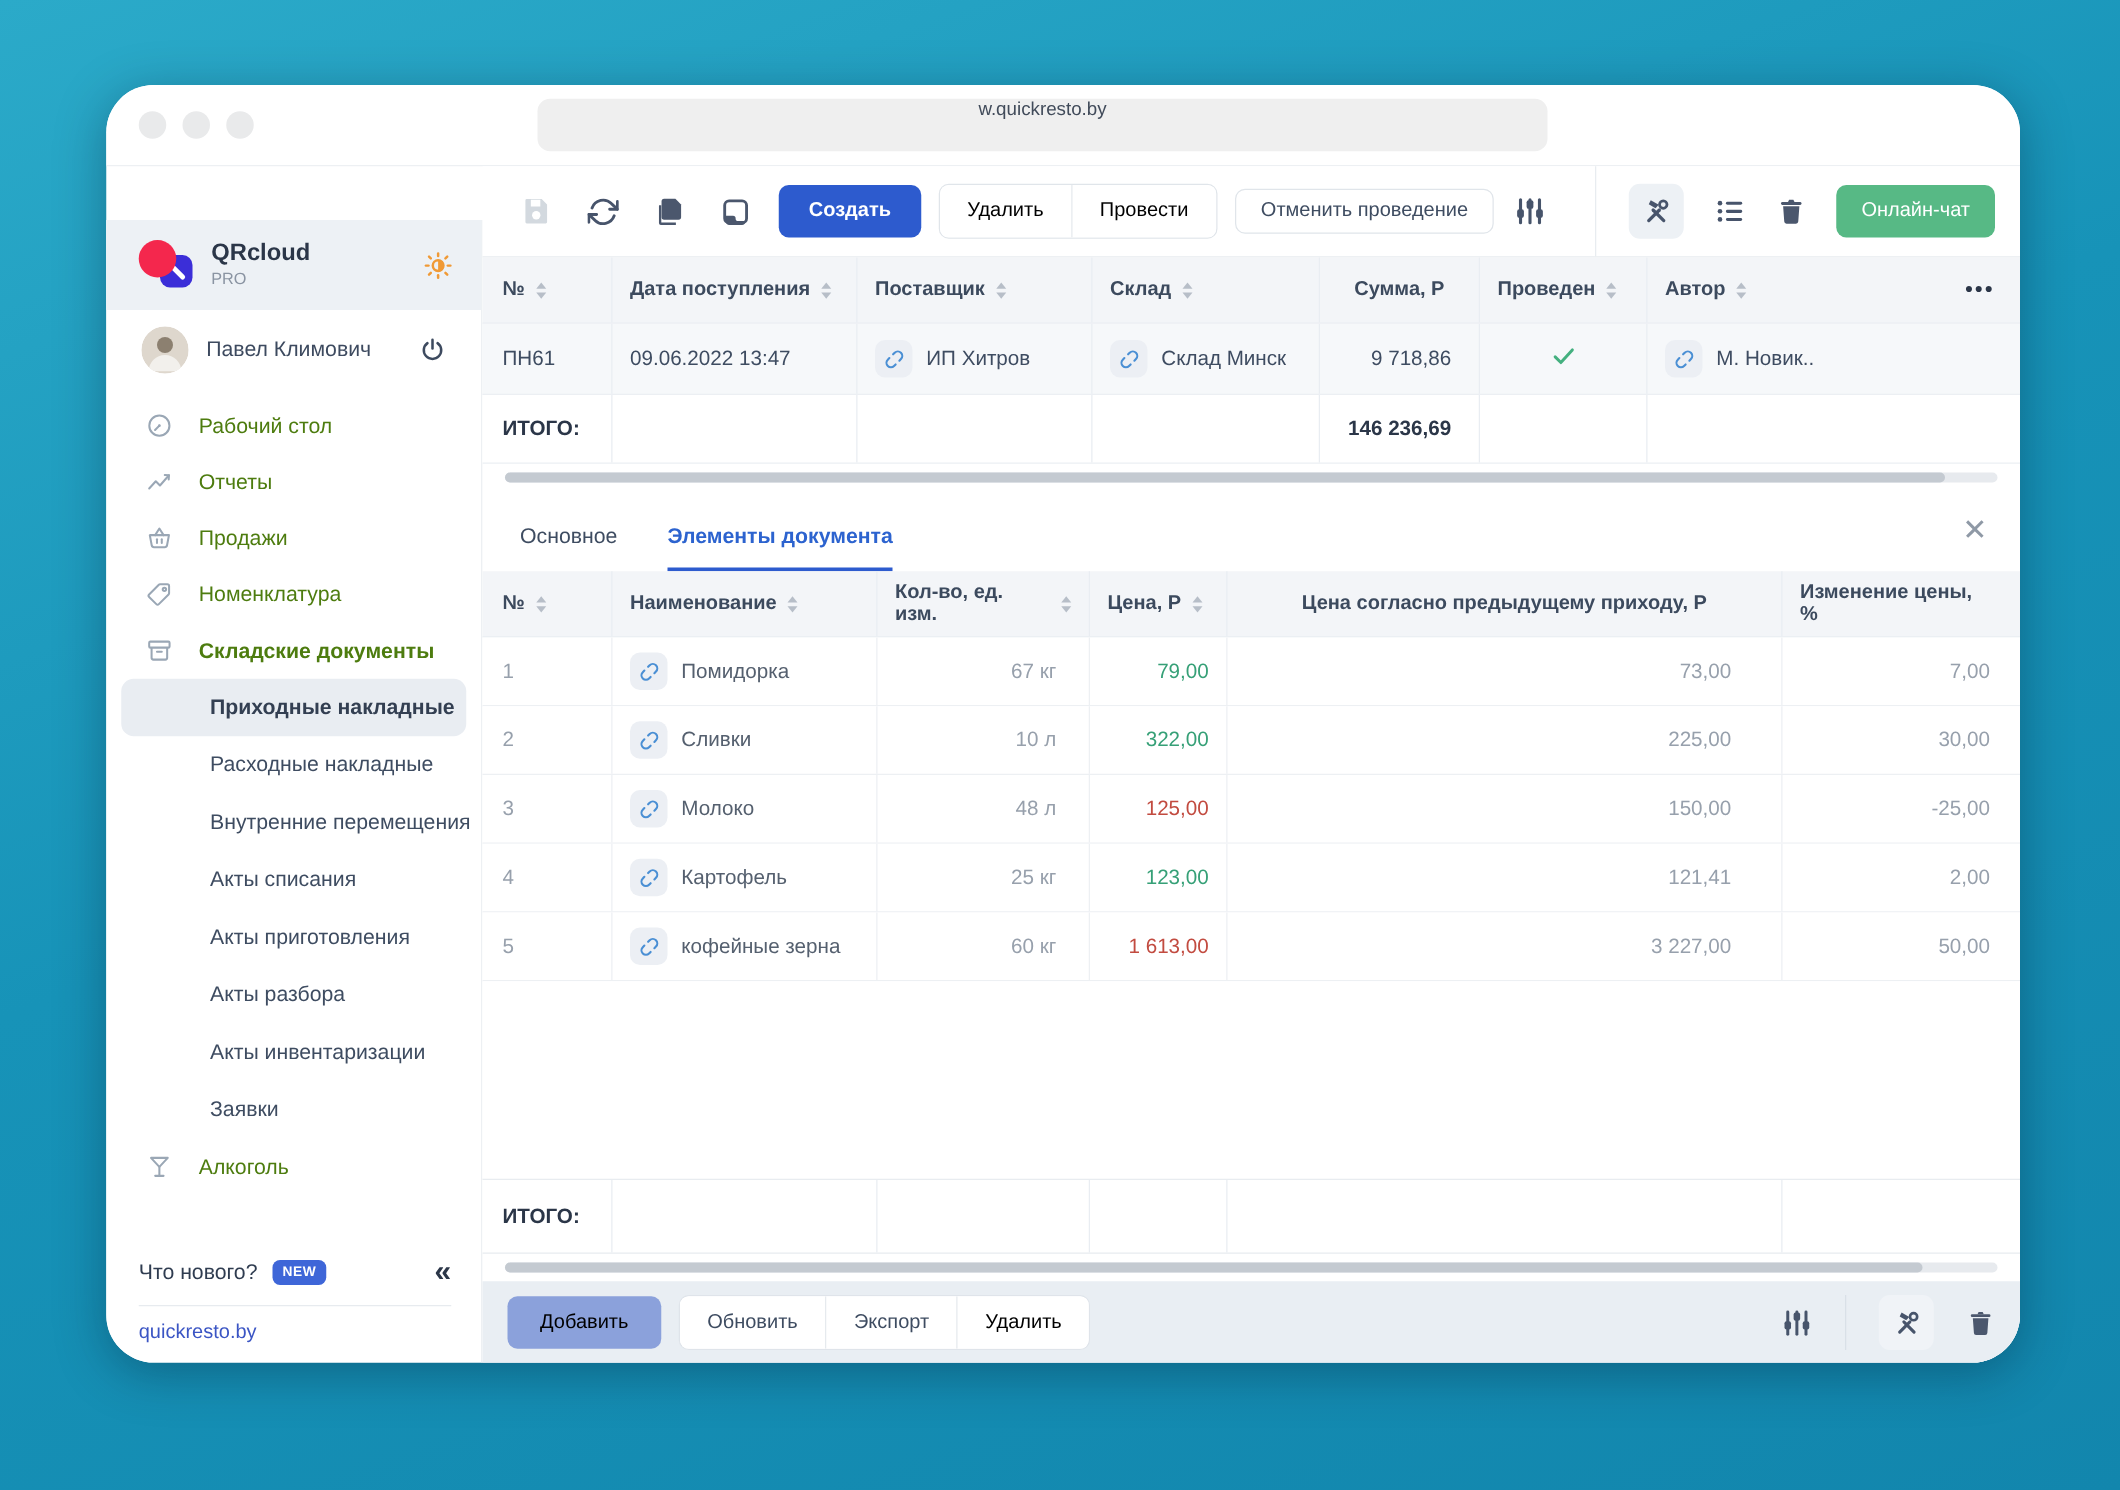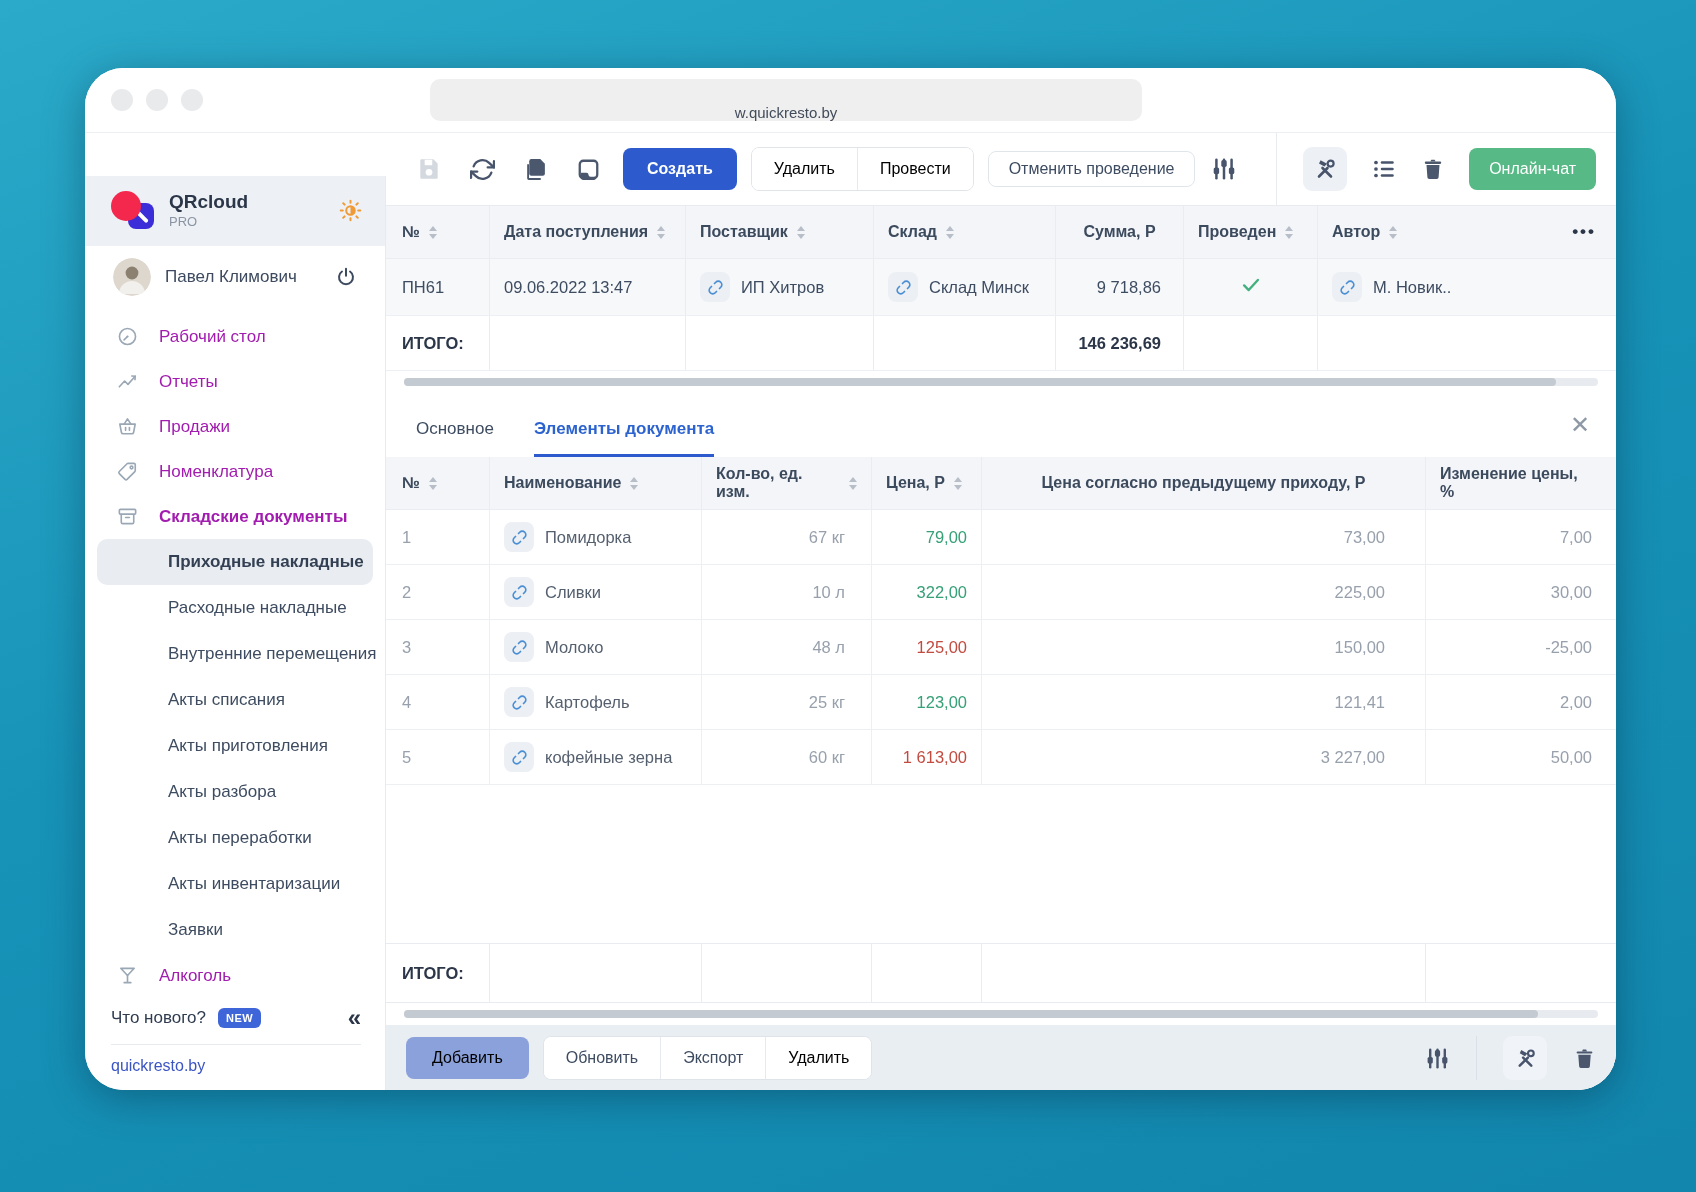--- a/index.html
+++ b/index.html
@@ -6,22 +6,22 @@
     font-family:"Liberation Sans","DejaVu Sans",sans-serif;}
   body{background:linear-gradient(160deg,#2baac9 0%,#1793b8 45%,#1286ad 100%);position:relative;}
 
   .frame{position:absolute;left:85px;top:68px;width:1531px;height:1022px;background:#fff;
     border-radius:38px;overflow:hidden;box-shadow:0 8px 40px rgba(0,25,45,.35);}
 
   
   .chrome{height:64px;position:relative;display:flex;align-items:center;background:#fff;}
   .traffic{display:flex;gap:13px;margin-left:26px;}
   .traffic b{width:22px;height:22px;border-radius:50%;background:#e9eaeb;display:block;}
-  .urlbar{position:absolute;left:345px;top:11px;width:712px;height:42px;background:#efefef;
-    border-radius:10px;display:flex;align-items:flex-end;justify-content:center;
+  .urlbar{position:absolute;left:345px;top:11px;width:808px;height:42px;background:#efefef;
+    border-radius:10px;display:flex;align-items:flex-start;justify-content:center;
     font-size:15px;color:#414b5a;}
 
   .app{display:flex;height:958px;border-top:1px solid #edf0f3;}
 
   
   .sidebar{width:300px;min-width:300px;border-right:1px solid #e7ebef;display:flex;flex-direction:column;background:#fff;margin-top:43px;}
   .brand{height:72px;background:#edf1f5;display:flex;align-items:center;padding:0 22px 0 26px;}
   .logo{position:relative;width:46px;height:42px;margin-right:12px;}
   .logo .sq{position:absolute;left:17px;top:13px;width:26px;height:26px;border-radius:8px;background:#3b2ed8;}
   .logo .sq i{position:absolute;left:5px;top:11px;width:17px;height:4px;border-radius:2px;background:#fff;
@@ -31,21 +31,21 @@
   .brand-name{font-size:19px;font-weight:700;color:#2b3648;}
   .brand-plan{font-size:13px;color:#8a94a2;margin-top:2px;}
   .sun{margin-left:auto;}
 
   .user{height:64px;display:flex;align-items:center;padding:0 28px;gap:14px;}
   .avatar{width:38px;height:38px;border-radius:50%;overflow:hidden;flex:none;}
   .user-name{font-size:17px;color:#3d4a5f;}
   .power{margin-left:auto;}
 
   .nav{flex:1;padding-top:6px;}
-  .nav-item{height:45px;display:flex;align-items:center;padding-left:30px;gap:20px;font-size:17px;color:#a21caf;}
+  .nav-item{height:45px;display:flex;align-items:center;padding-left:30px;gap:20px;font-size:17px;color:#4d7c0f;}
   .nav-item .nicon{width:24px;display:flex;justify-content:center;flex:none;}
   .nav-item.bold{font-weight:700;}
   .sub{height:46px;display:flex;align-items:center;padding-left:83px;font-size:17px;color:#3e4c61;}
   .sub.selected{background:#e9edf2;border-radius:10px;margin:0 12px;padding-left:71px;font-weight:600;color:#333f52;}
 
   .sfoot{padding:8px 24px 16px 26px;}
   .whatsnew{display:flex;align-items:center;gap:12px;font-size:17px;color:#2f3c50;}
   .badge{background:#3e66d8;color:#fff;font-size:11px;font-weight:700;padding:4px 8px;border-radius:6px;letter-spacing:.5px;}
   .collapse{margin-left:auto;font-size:24px;font-weight:700;color:#2b3648;line-height:1;}
   .sfoot .div{border-top:1px solid #e7ebef;margin:14px 0 12px;}
@@ -247,23 +247,20 @@
         <div class="sub">
             <span>Акты списания</span>
           </div>
         <div class="sub">
             <span>Акты приготовления</span>
           </div>
         <div class="sub">
             <span>Акты разбора</span>
           </div>
         <div class="sub">
-            <span>Акты переработки</span>
-          </div>
-        <div class="sub">
             <span>Акты инвентаризации</span>
           </div>
         <div class="sub">
             <span>Заявки</span>
           </div>
 
         <div class="nav-item">
           <span class="nicon">
             <svg width="23" height="23" viewBox="0 0 24 24" fill="none" stroke="#9aa7b5" stroke-width="1.7" stroke-linecap="round" stroke-linejoin="round">
               <path d="M5 4.5h14L12 12z"></path>

